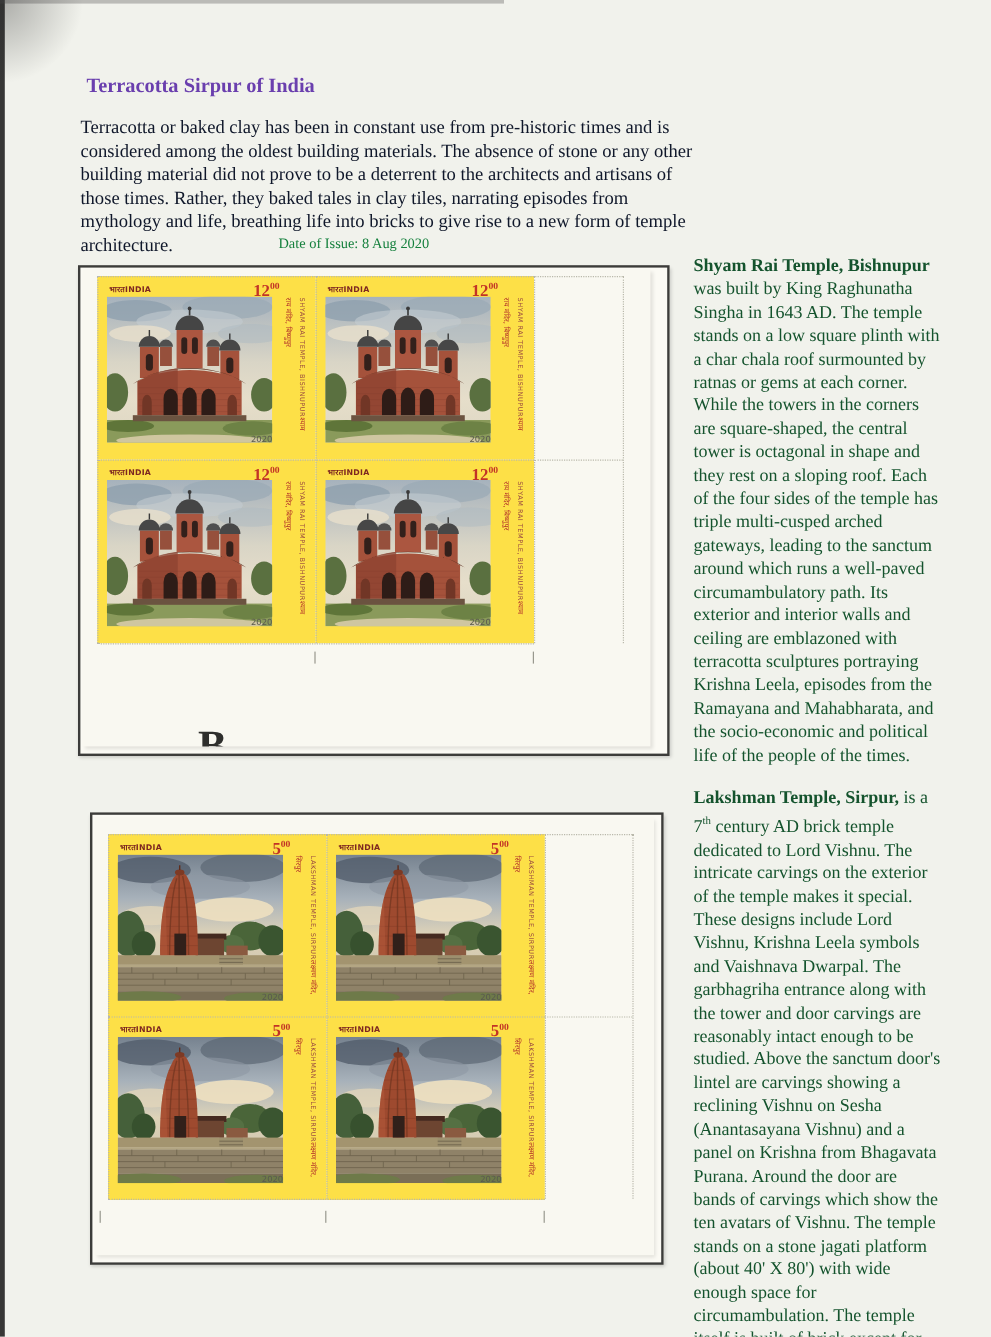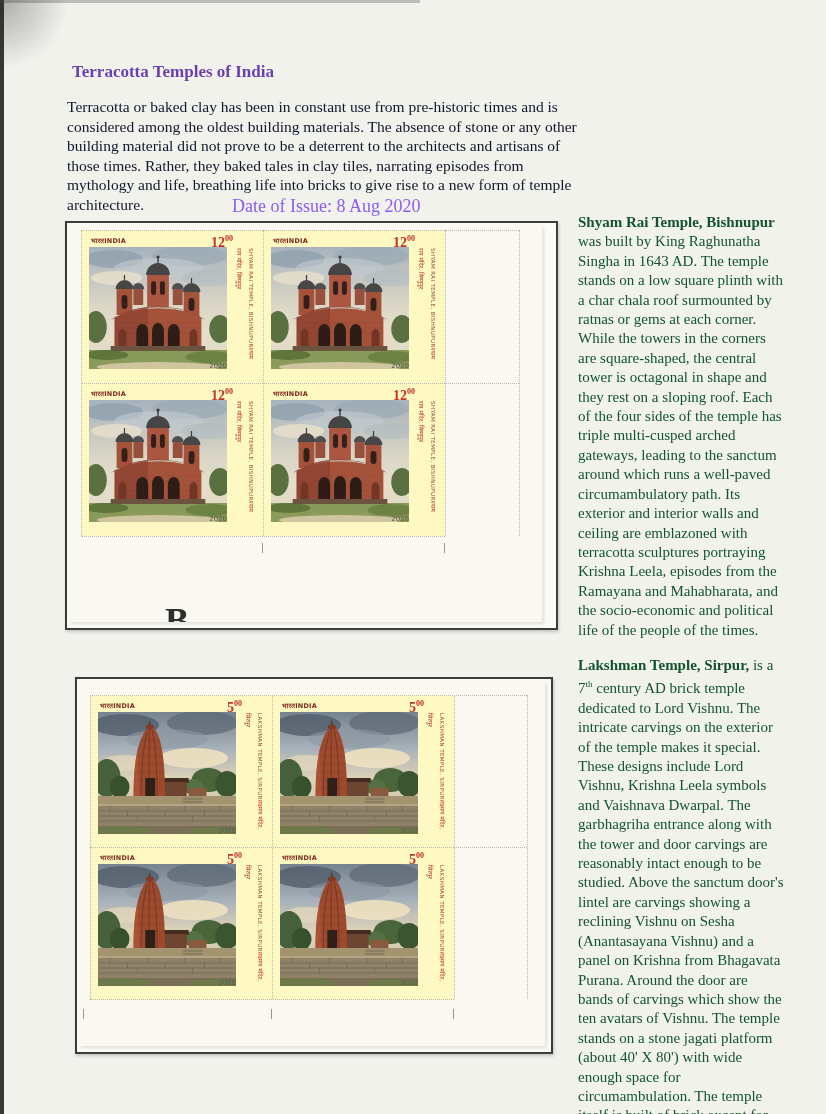--- a/index.html
+++ b/index.html
@@ -9,32 +9,32 @@
     font-family:"Liberation Serif", serif;
   }
   
   .scan-edge-left{position:absolute;left:0;top:0;width:4px;height:1114px;background:#161616;opacity:.85;}
   .scan-edge-top{position:absolute;left:0;top:0;width:420px;height:3px;background:#555;opacity:.35;}
   .scan-corner{position:absolute;left:0;top:0;width:70px;height:70px;
     background:radial-gradient(circle at 0 0, rgba(40,40,40,.35), rgba(40,40,40,0) 70%);}
 
   .page-title{position:absolute;left:72px;top:62px;font-size:17px;font-weight:bold;color:#6a3fae;}
   .intro{position:absolute;left:67px;top:97px;width:510px;font-size:15.5px;line-height:19.5px;color:#0f172a;}
-  .date-issue{position:absolute;left:232px;top:196px;font-size:18px;color:#8b5cf6;}
+  .date-issue{position:absolute;left:232px;top:196px;font-size:12px;color:#15803d;}
 
   .frame{position:absolute;border:2px solid #3c3c3a;background:#fbfaf4;
     box-shadow:1px 2px 3px rgba(0,0,0,.18);}
   #frame1{left:65px;top:221px;width:489px;height:405px;}
   #frame2{left:75px;top:677px;width:474px;height:373px;}
 
   .sheet{position:absolute;background:#f9f8f1;overflow:hidden;box-shadow:2px 2px 3px rgba(0,0,0,.10);}
   #sheet1{left:2px;top:2px;width:473px;height:397px;}
   #sheet2{left:2px;top:2px;width:466px;height:365px;}
 
-  .stamp{position:absolute;width:182px;height:153px;background:#fef9c3;}
+  .stamp{position:absolute;width:182px;height:153px;background:#fde047;}
   .perf{position:absolute;border:0;}
   .perf.h{border-top:1px dotted #b9b8ab;height:0;}
   .perf.v{border-left:1px dotted #b9b8ab;width:0;}
 
   .s-country{position:absolute;left:10px;top:6px;font-size:6.5px;font-weight:bold;
     color:#7d2721;letter-spacing:.2px;font-family:"DejaVu Sans",sans-serif;}
   .s-denom{position:absolute;right:30px;top:4px;color:#c23327;font-weight:bold;font-size:14px;}
   .s-denom sup{font-size:8px;}
   .s-art{position:absolute;left:8px;top:17px;width:138px;height:122px;}
   .s-side{position:absolute;right:6px;top:18px;height:120px;width:24px;
@@ -193,21 +193,21 @@
       <ellipse cx="52.5" cy="15" rx="4" ry="2.4" fill="#7e3a24"></ellipse>
       <line x1="52.5" y1="13" x2="52.5" y2="9" stroke="#5e2c1c" stroke-width="1.2"></line>
     </symbol>
   </defs>
 </svg>
 
 <div class="scan-edge-left"></div>
 <div class="scan-edge-top"></div>
 <div class="scan-corner"></div>
 
-<div class="page-title">Terracotta Temples of India</div>
+<div class="page-title">Terracotta Sirpur of India</div>
 <div class="intro">Terracotta or baked clay has been in constant use from pre-historic times and is considered among the oldest building materials. The absence of stone or any other building material did not prove to be a deterrent to the architects and artisans of those times. Rather, they baked tales in clay tiles, narrating episodes from mythology and life, breathing life into bricks to give rise to a new form of temple architecture.</div>
 <div class="date-issue">Date of Issue: 8 Aug 2020</div>
 
 <div class="frame" id="frame1">
   <div class="sheet" id="sheet1">
 
     <div class="stamp" style="left:12px;top:5px">
       <span class="s-country">भारतINDIA</span>
       <span class="s-denom"><span>12</span><sup>00</sup></span>
       <svg class="s-art">

